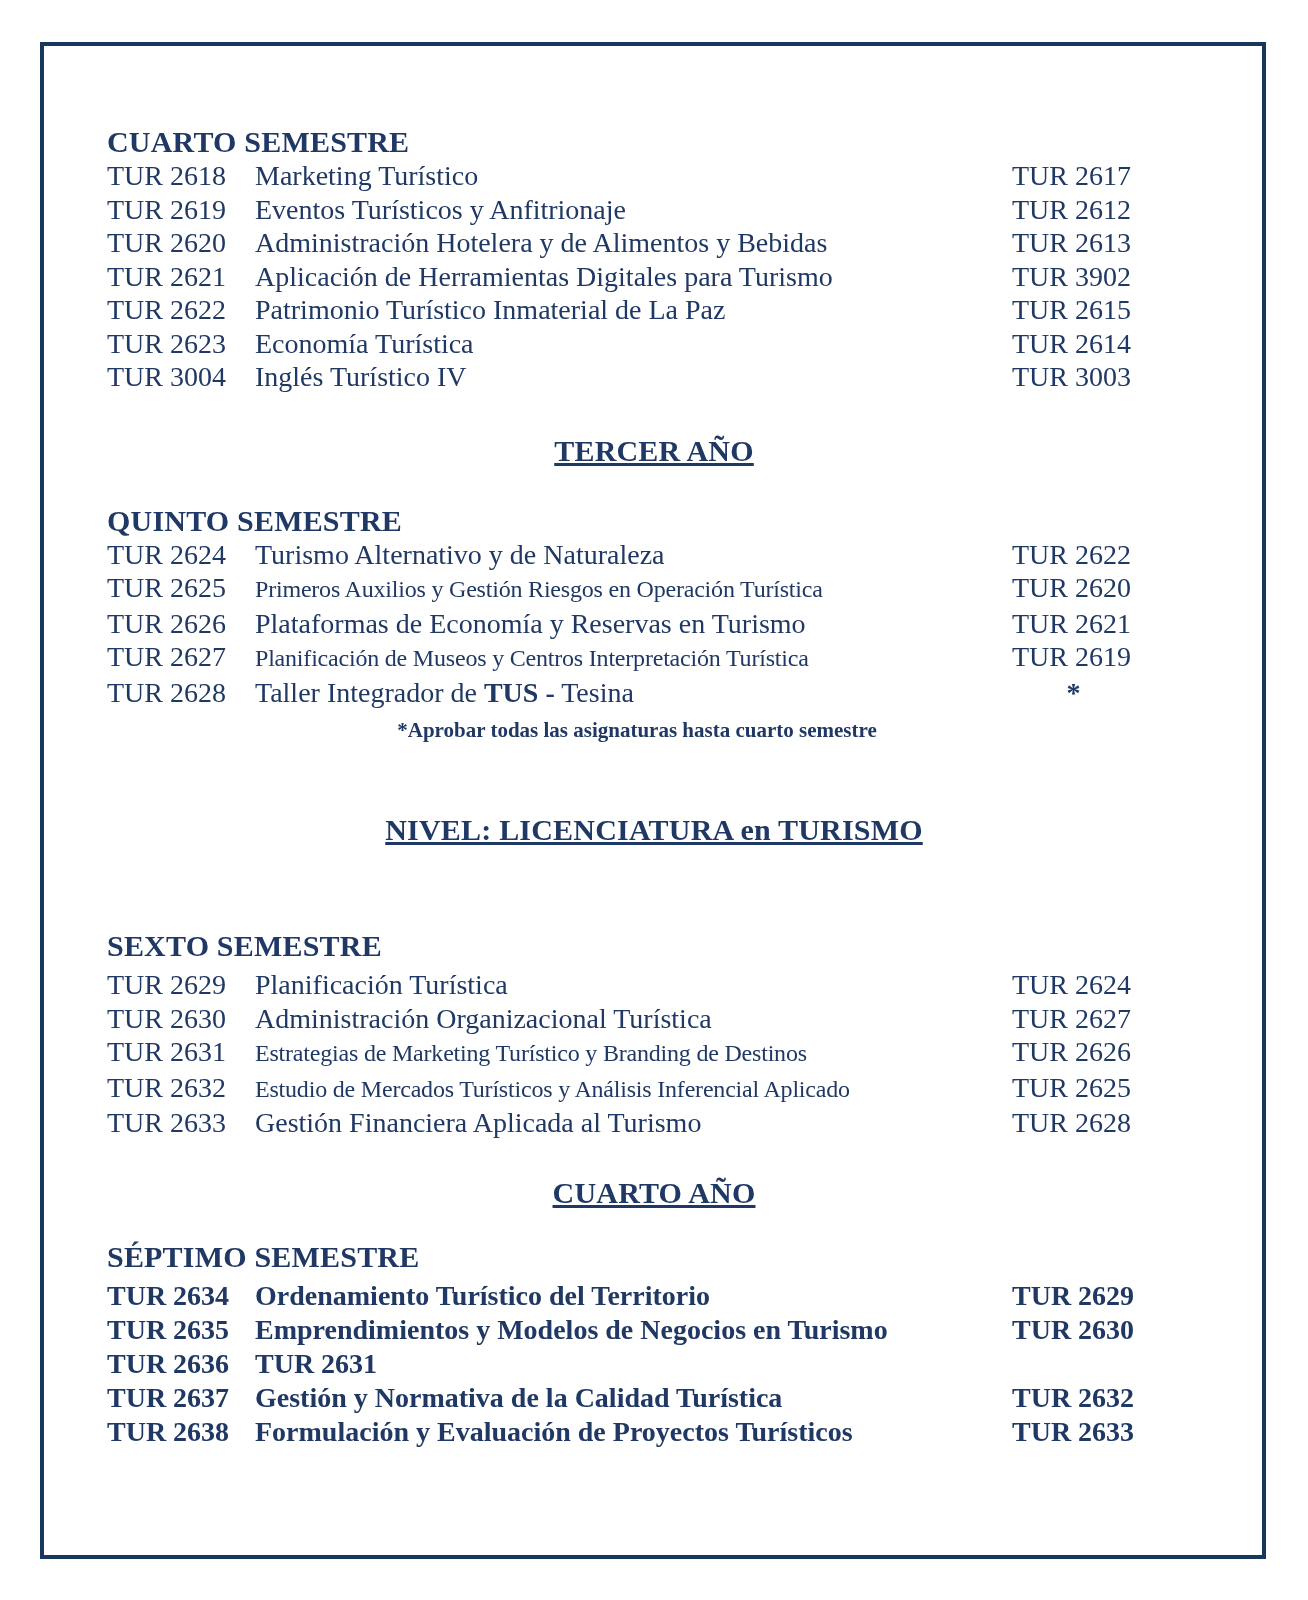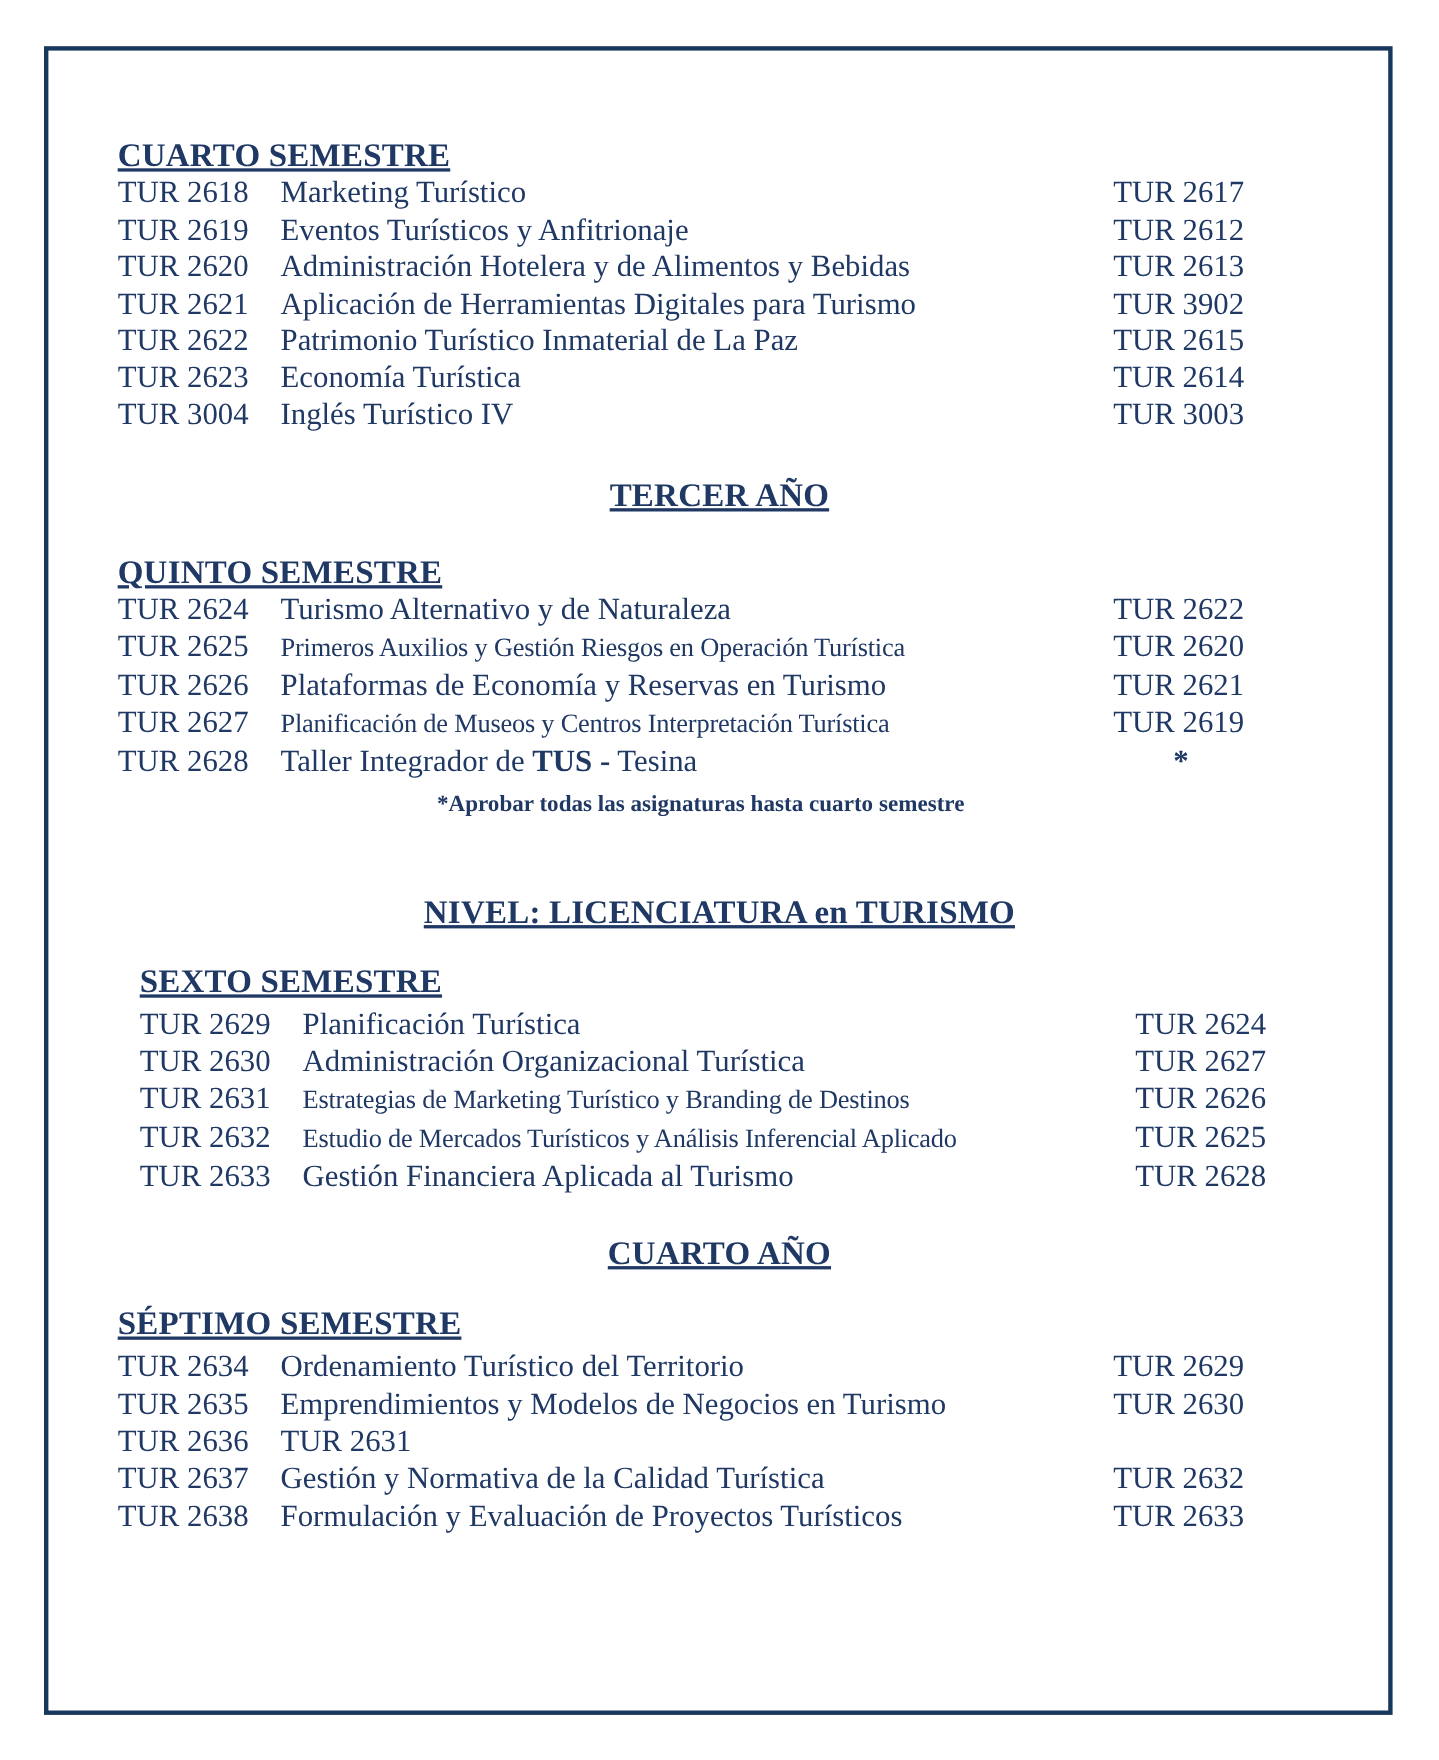--- a/index.html
+++ b/index.html
@@ -15,21 +15,20 @@
     border:4px solid var(--frame);
     pointer-events:none;
   }
   .content {
     position:absolute; left:0; top:0; width:1308px;
     padding-top:125px; box-sizing:border-box;
   }
   .sem-title {
     margin-left:107px; font-weight:bold; font-size:30px; line-height:34px;
     letter-spacing:0.2px;
-    text-decoration:underline;
   }
   .rows { margin:0; }
   .row {
     display:grid; grid-template-columns:148px 757px 123px;
     margin-left:107px; font-size:28px; line-height:33.5px;
     align-items:baseline; white-space:nowrap;
   }
   .code { font-size:28px; }
   .cname { font-size:28px; }
   .cname.condensed { font-size:24px; letter-spacing:-0.2px; }
@@ -41,26 +40,26 @@
     letter-spacing:0.2px;
     text-decoration:underline;
   }
   .note {
     text-align:center; font-weight:bold; font-size:21px; line-height:34px;
     margin-top:4px; padding-right:34px;
   }
   [data-section="tercer-ano"]        { margin-top:40px; }
   [data-section="quinto-semestre"]   { margin-top:36px; }
   [data-section="nivel-licenciatura"]{ margin-top:66px; }
-  [data-section="sexto-semestre"]    { margin-top:29px;padding-left:20px; }
+  [data-section="sexto-semestre"]    { margin-top:82px; }
   [data-section="sexto-semestre"] .rows   { margin-top:5px; }
   [data-section="cuarto-ano"]        { margin-top:36px; }
   [data-section="septimo-semestre"]  { margin-top:30px; }
   [data-section="septimo-semestre"] .rows { margin-top:5px; }
-  [data-section="septimo-semestre"] .row  { line-height:34px; }
+  [data-section="septimo-semestre"] .row  { line-height:34px;font-weight:bold; }
 </style>
 </head>
 <body>
 
 <div class="frame"></div>
 <main class="content" id="content">
     <section class="semester" data-section="cuarto-semestre">
       <div class="sem-title">CUARTO SEMESTRE</div>
       <div class="rows">
         <div class="row">

